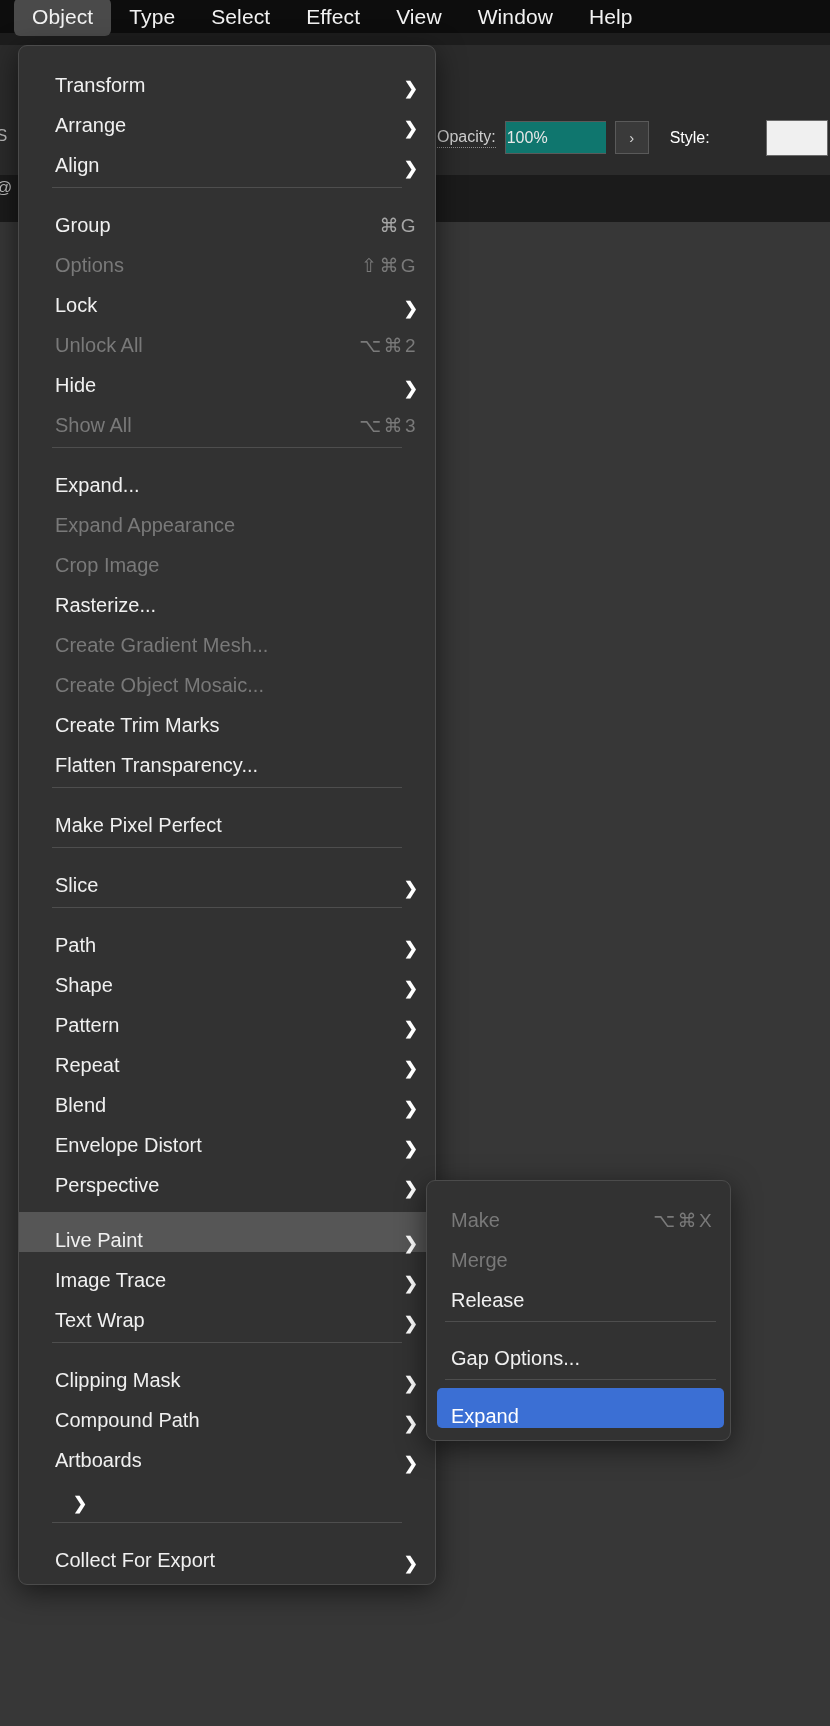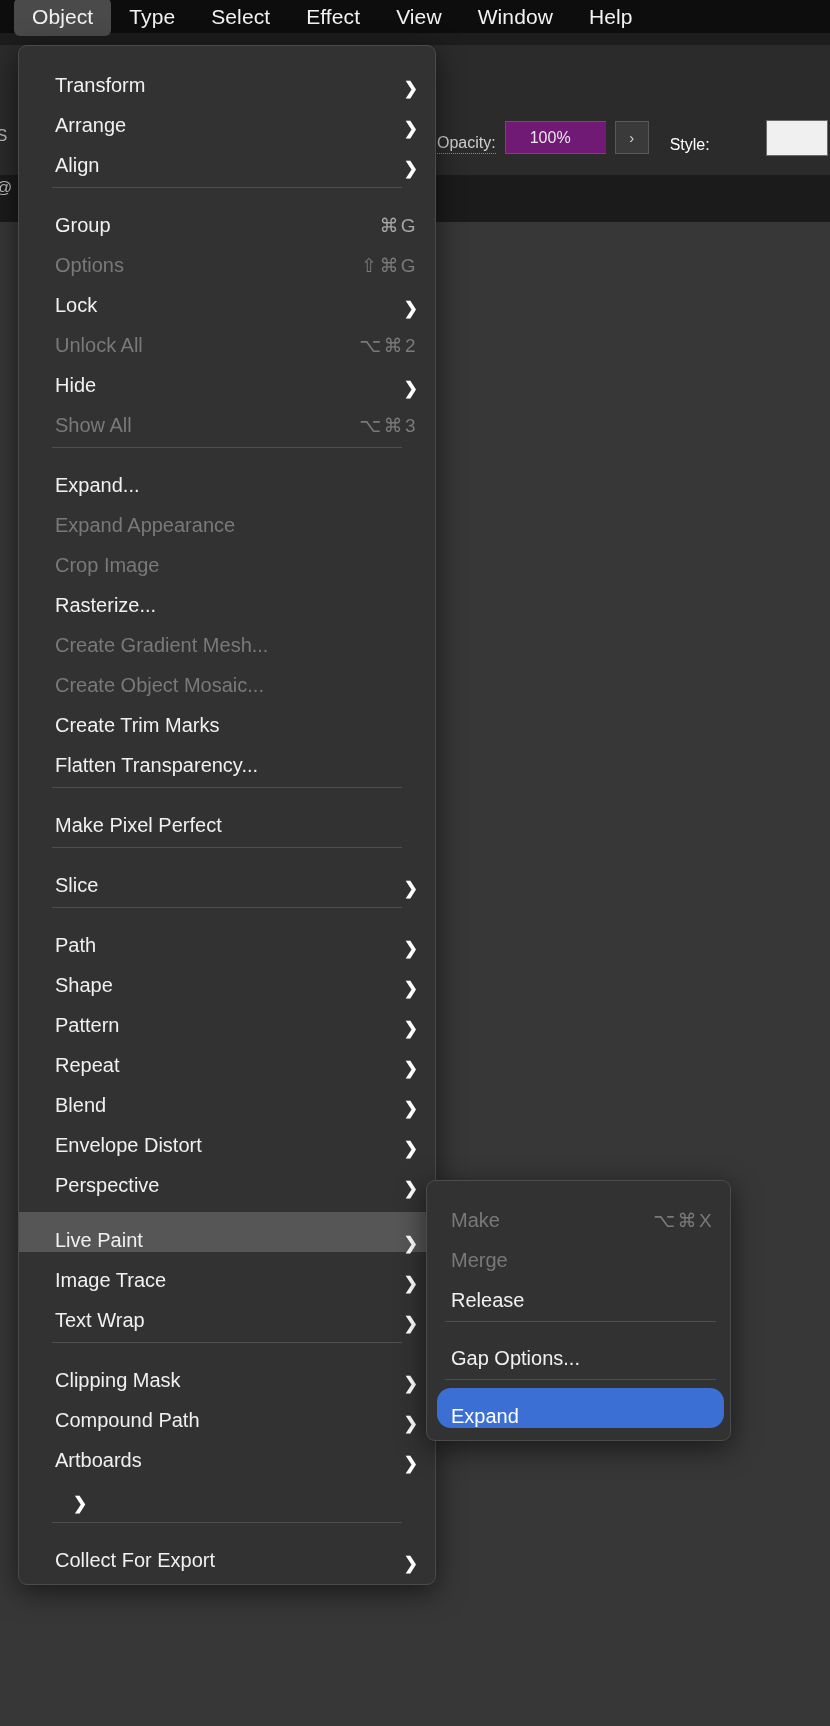--- a/index.html
+++ b/index.html
@@ -48,35 +48,35 @@
   .cb-left-text {
     position:absolute; left:-4px; top:126px;
     color:#b9b9b9; font-size:17px;
   }
   .cb-left-text2 {
     position:absolute; left:-5px; top:178px;
     color:#bdbdbd; font-size:17px;
   }
   .opacity-group {
     position:absolute; left:437px; top:121px;
-    display:flex; align-items:flex-end; gap:9px;
+    display:flex; align-items:center; gap:9px;
   }
   .opacity-label {
     color:#cfcfcf; font-size:16px;
     border-bottom:1px dotted #8d8d8d;
     padding-bottom:1px;
   }
   .opacity-field {
     width:101px; height:33px;
-    background:#701a75;
+    background:#0f766e;
     border:1px solid #5a5a5a;
     border-right:none;
     color:#e8e8e8; font-size:16px;
     display:flex; align-items:center;
-    padding-left:24px;
+    padding-left:1px;
   }
   .opacity-stepper {
     width:34px; height:33px;
     background:#3a3a3a;
     border:1px solid #5a5a5a;
     display:flex; align-items:center; justify-content:center;
     color:#d6d6d6; font-size:15px;
   }
   .style-label {
     color:#ffffff; font-size:16px; margin-left:12px;
@@ -143,21 +143,21 @@
     border-radius:9px;
     padding:11px 0 12px 4px;
     box-shadow:0 7px 28px rgba(0,0,0,.55);
     z-index:60;
   }
   .submenu .menu-row { padding:0 16px 0 20px; }
   .submenu .menu-row.selected {
     background:#3b6fd4;
     color:#ffffff;
     margin:0 6px;
-    border-radius:14px;
+    border-radius:5px;
     padding-left:14px;
   }
   .submenu .sep { margin:9px 14px 8px 14px; }
 </style>
 </head>
 <body>
 
 <div id="root">
 
   <div class="app-bg"></div>

